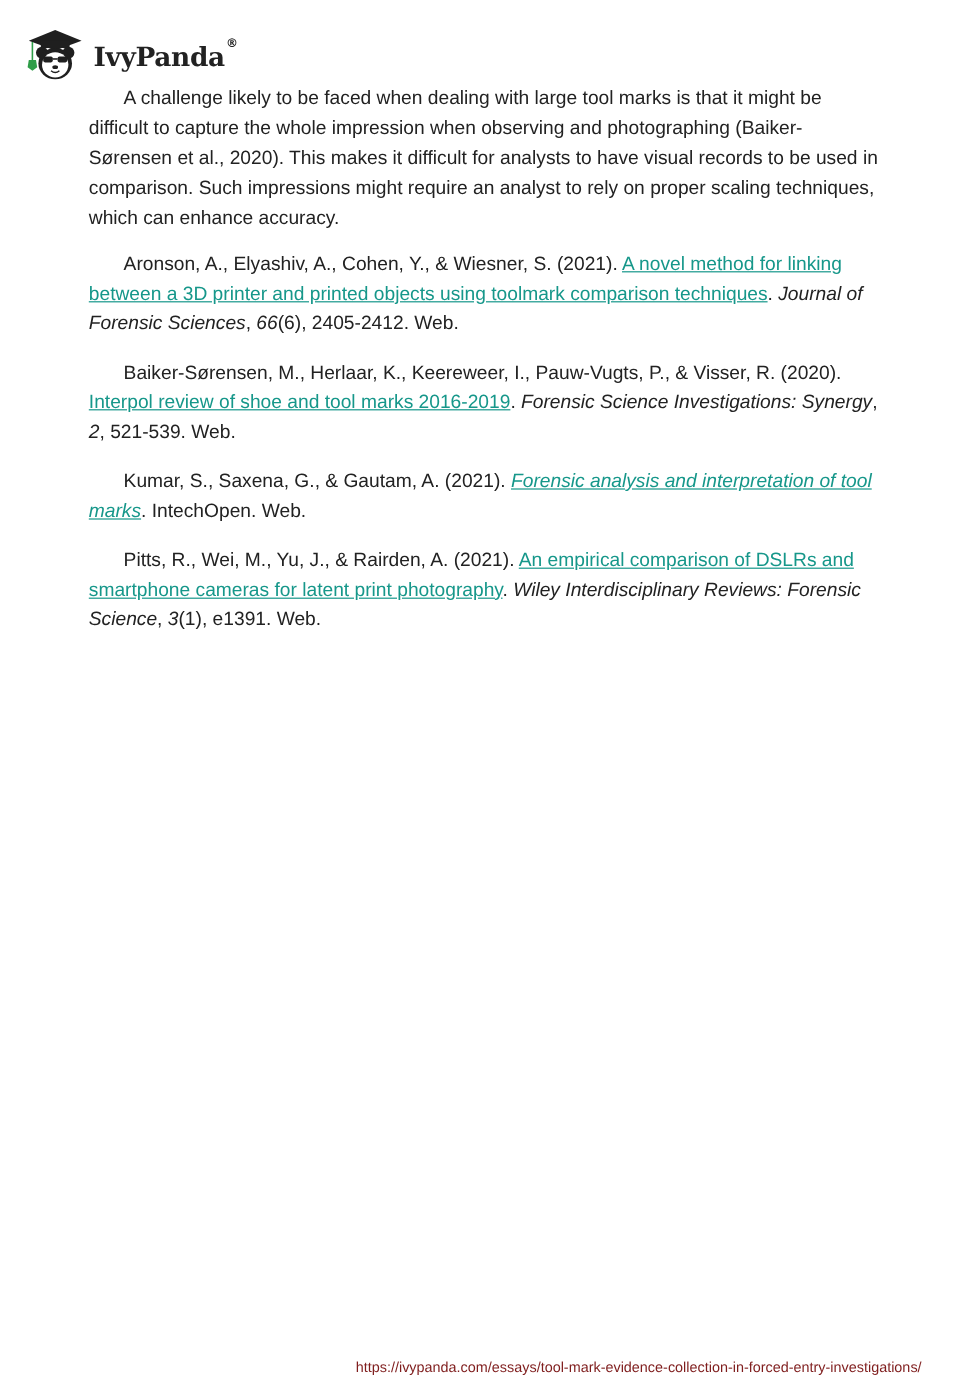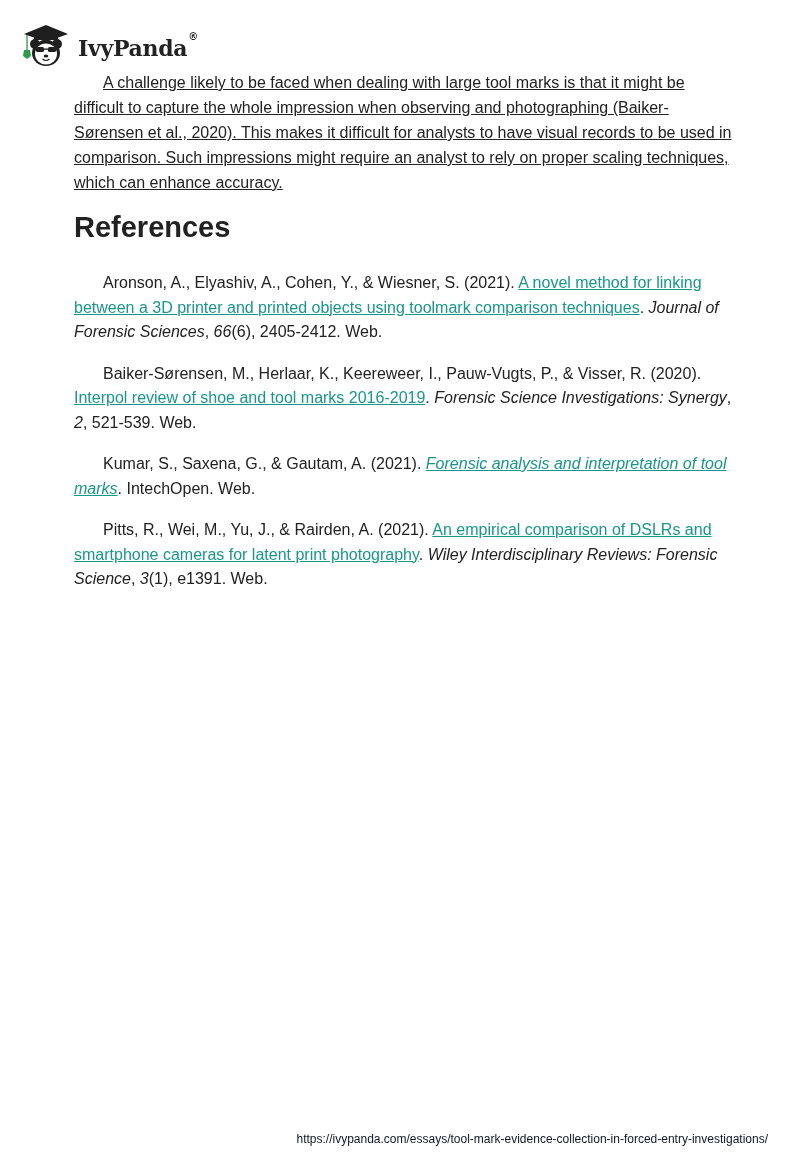--- a/index.html
+++ b/index.html
@@ -66,21 +66,20 @@
     width: 660px;
   }
   .para {
     font-size: 16px;
     line-height: 25px;
     margin: 0 0 14px 0;
     color: #222;
   }
   .para.indent {
     text-indent: 29px;
-    text-decoration: underline;
   }
   h2.refs-title {
     font-size: 29px;
     font-weight: bold;
     margin: 14px 0 26px 0;
     line-height: 36px;
     color: #222;
   }
   .ref {
     font-size: 16px;
@@ -92,21 +91,21 @@
   .ref a {
     color: #16978a;
     text-decoration: underline;
   }
   .ref i { font-style: italic; }
   .footer-url {
     position: absolute;
     right: 32px;
     bottom: 14px;
     font-size: 12px;
-    color: #0f172a;
+    color: #7f1d1d;
   }
 </style>
 </head>
 <body>
 
 <div class="header">
   <div class="logo">
     <svg class="logo-icon" viewBox="0 0 56 46">
 
       <polygon points="6,12 28,3 50,12 28,20" fill="#1f1f1f"></polygon>
@@ -128,21 +127,20 @@
       <ellipse cx="28" cy="34" rx="2.4" ry="1.6" fill="#1f1f1f"></ellipse>
       <path d="M24.5,37 Q28,40 31.5,37" stroke="#1f1f1f" stroke-width="1.2" fill="none"></path>
     </svg>
     <span class="logo-text"><span>IvyPanda</span><span class="logo-reg">®</span></span>
   </div>
 </div>
 
 <div class="content">
   <p class="para indent">A challenge likely to be faced when dealing with large tool marks is that it might be difficult to capture the whole impression when observing and photographing (Baiker-Sørensen et al., 2020). This makes it difficult for analysts to have visual records to be used in comparison. Such impressions might require an analyst to rely on proper scaling techniques, which can enhance accuracy.</p>
 
-  <h2 class="refs-title">References</h2>
 
   <div>
     <p class="ref">
       <span>Aronson, A., Elyashiv, A., Cohen, Y., &amp; Wiesner, S. (2021). </span><a style="color: rgb(22, 151, 138); text-align: right;">A novel method for linking between a 3D printer and printed objects using toolmark comparison techniques</a><span>. </span><i>Journal of Forensic Sciences</i><span>, </span><i>66</i><span>(6), 2405-2412. Web.</span>
     </p>
     <p class="ref">
       <span>Baiker-Sørensen, M., Herlaar, K., Keereweer, I., Pauw-Vugts, P., &amp; Visser, R. (2020). </span><a style="color: rgb(22, 151, 138);">Interpol review of shoe and tool marks 2016-2019</a><span>. </span><i>Forensic Science Investigations: Synergy</i><span>, </span><i>2</i><span>, 521-539. Web.</span>
     </p>
     <p class="ref">
       <span>Kumar, S., Saxena, G., &amp; Gautam, A. (2021). </span><a style="color: rgb(22, 151, 138);"><i>Forensic analysis and interpretation of tool marks</i></a><span>. IntechOpen. Web.</span>

